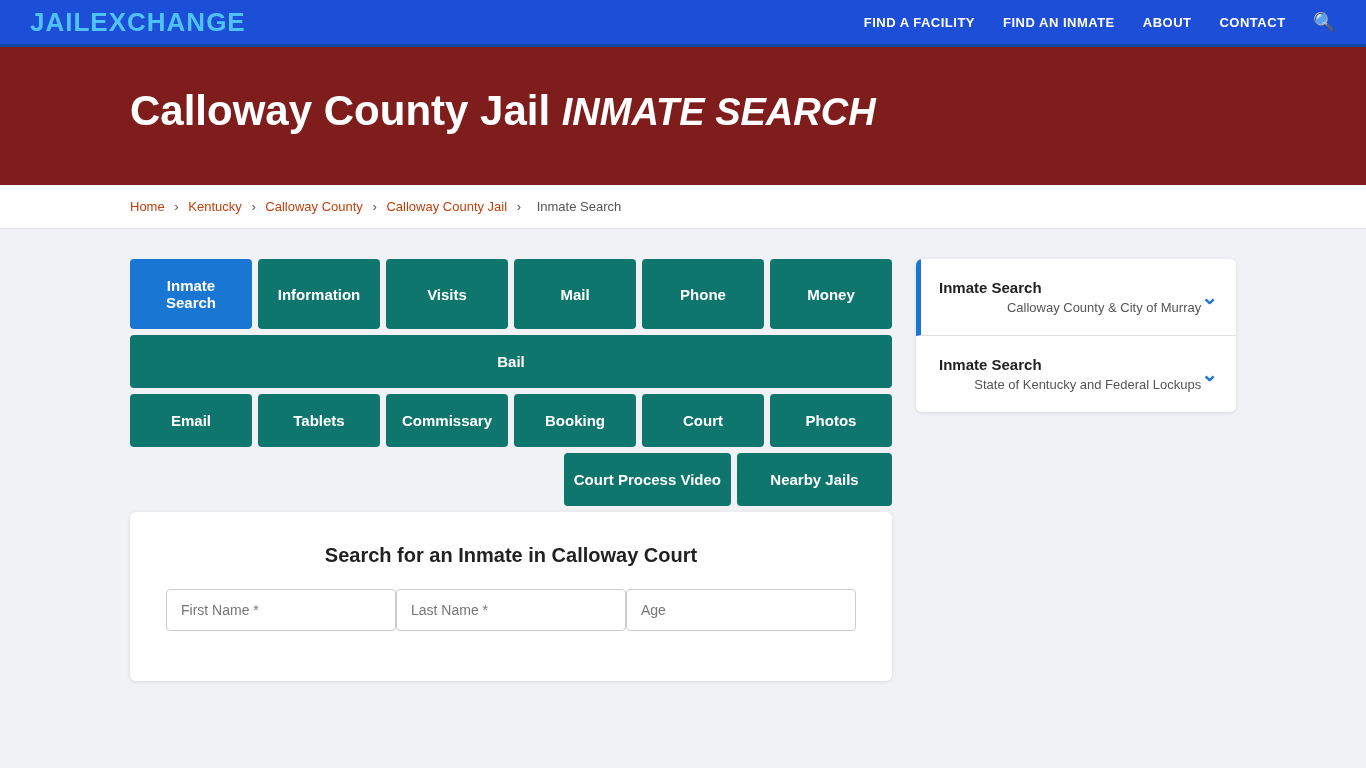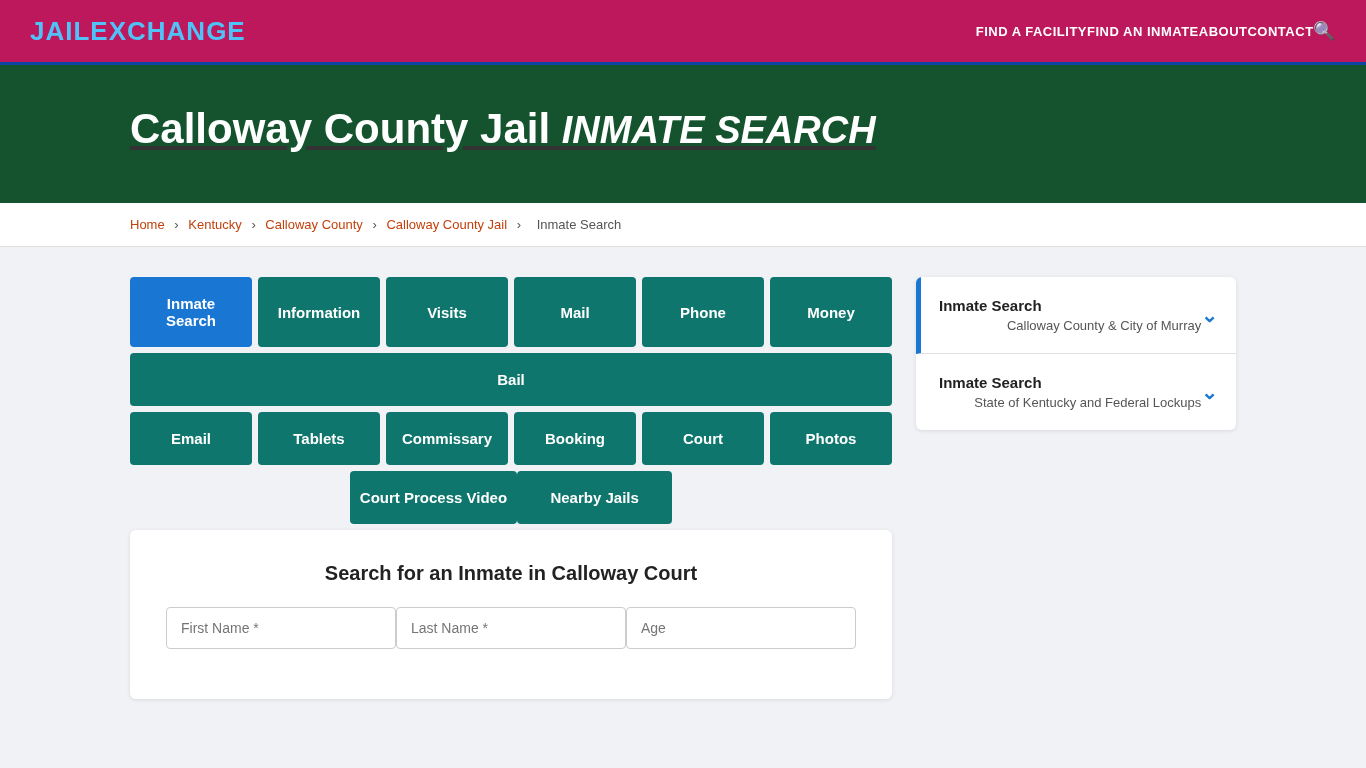--- a/index.html
+++ b/index.html
@@ -1,56 +1,56 @@
 <!DOCTYPE html>
 <html><head>
   <meta charset="utf-8">
   <style>
     * { margin: 0; padding: 0; box-sizing: border-box; }
     body { font-family: Arial, sans-serif; background: #f0f2f5; color: #333; }
 
     
     nav {
-      background: #be185d;
+      background: #1d4ed8;
       display: flex;
       align-items: center;
       justify-content: space-between;
       padding: 12px 30px;
-      height: 65px;
+      height: 47px;
       border-bottom: 3px solid #0d47a1;
     }
     .logo {
       font-size: 26px;
       font-weight: 900;
       color: #fff;
       letter-spacing: 1px;
     }
     .logo span { color: #4fc3f7; }
     .nav-links {
       display: flex;
       align-items: center;
+      gap: 28px;
     }
     .nav-links a {
       color: #fff;
       text-decoration: none;
       font-size: 13px;
       font-weight: 700;
       letter-spacing: 0.5px;
     }
     .nav-search-icon {
       color: #fff;
       font-size: 18px;
       cursor: pointer;
     }
 
     
     .hero {
-      background: #14532d;
+      background: #7f1d1d;
       padding: 40px 30px 50px 130px;
-      text-decoration: underline;
     }
     .hero h1 {
       font-size: 42px;
       font-weight: 900;
       color: #fff;
     }
     .hero h1 em {
       font-style: italic;
       font-weight: 900;
       font-size: 38px;
@@ -93,21 +93,22 @@
     .tab-row {
       display: flex;
       gap: 6px;
       margin-bottom: 6px;
       flex-wrap: wrap;
     }
     .tab-row .tab-btn { flex: 1; min-width: 120px; }
 
     .tab-row-center {
       display: flex;
-      justify-content: center;
+      gap: 6px;
+      justify-content: flex-end;
       margin-bottom: 6px;
     }
     .tab-row-center .tab-btn { min-width: 155px; flex: 0 0 auto; }
 
     
     .search-card {
       background: #fff;
       border-radius: 6px;
       padding: 32px 36px;
       box-shadow: 0 1px 4px rgba(0,0,0,0.1);

